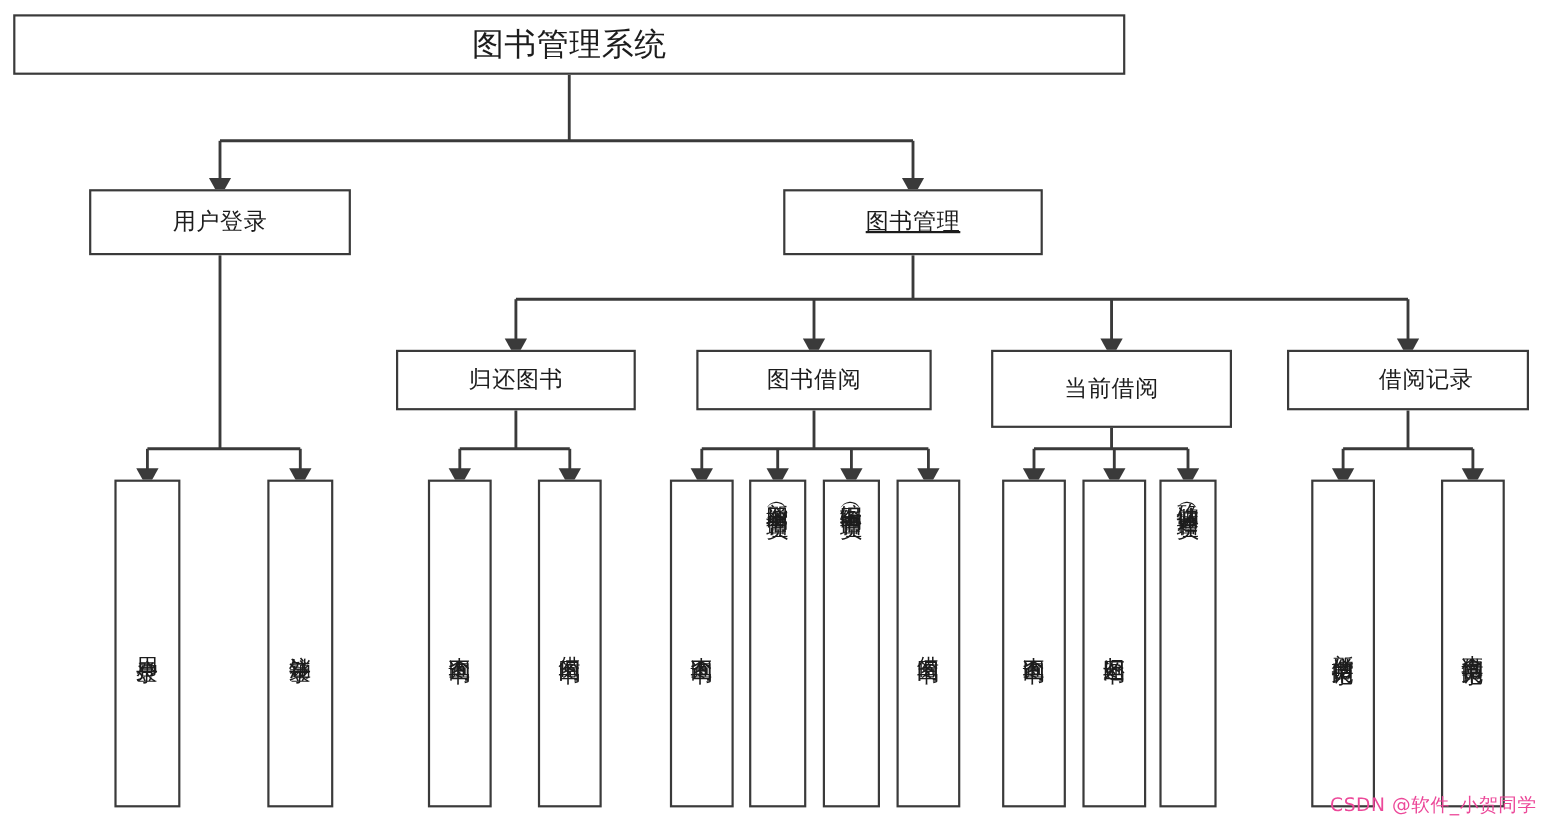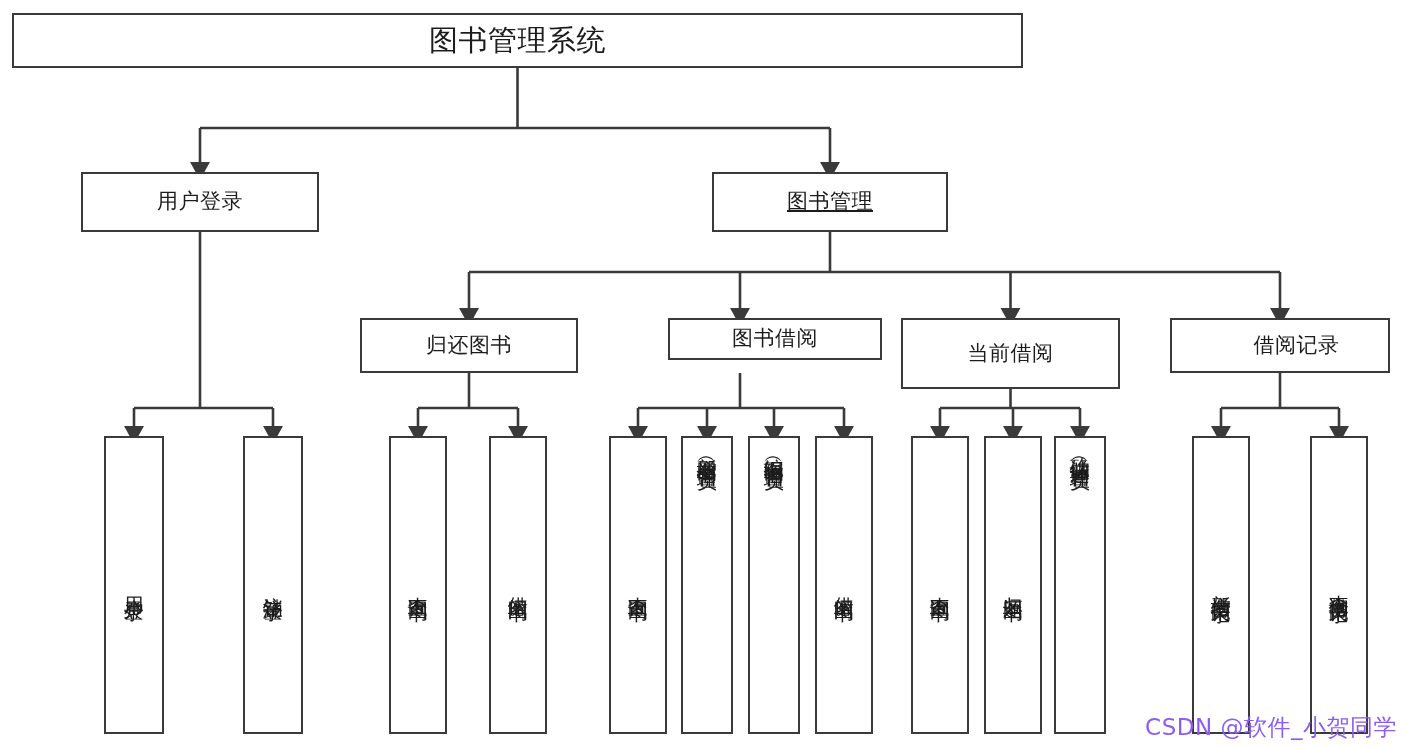--- a/index.html
+++ b/index.html
@@ -69,22 +69,22 @@
     align-items: center;
   }
   .node.vert.top {
     align-items: flex-start;
     padding-top: 4px;
   }
   #watermark {
     position: absolute;
     right: 8px;
     bottom: 4px;
-    font-size: 23px;
-    color: #8b5cf6;
+    font-size: 17px;
+    color: #ec4899;
     white-space: nowrap;
     letter-spacing: 0.5px;
   }
 </style>
 </head>
 <body>
 
 <div id="diagram-root">
 
   <svg id="connector-layer" viewBox="0 0 1405 747" width="1405" height="747" xmlns="http://www.w3.org/2000/svg">
@@ -136,21 +136,21 @@
       </div>
       <div class="node horiz" style="left: 81px; top: 172px; width: 238px; height: 60px;">
         <span class="label">用户登录</span>
       </div>
       <div class="node horiz" style="left: 712px; top: 172px; width: 236px; height: 60px; text-decoration: underline;">
         <span class="label">图书管理</span>
       </div>
       <div class="node horiz" style="left: 360px; top: 318px; width: 218px; height: 55px;">
         <span class="label">归还图书</span>
       </div>
-      <div class="node horiz" style="left: 668px; top: 318px; width: 214px; height: 42px;">
+      <div class="node horiz" style="left: 633px; top: 318px; width: 214px; height: 55px;">
         <span class="label">图书借阅</span>
       </div>
       <div class="node horiz" style="left: 901px; top: 318px; width: 219px; height: 71px;">
         <span class="label">当前借阅</span>
       </div>
       <div class="node horiz" style="left: 1170px; top: 318px; width: 220px; height: 55px; padding-left: 33px;">
         <span class="label">借阅记录</span>
       </div>
       <div class="node vert center" style="left: 104px; top: 436px; width: 60px; height: 298px;">
         <span class="label">用户登录</span>

